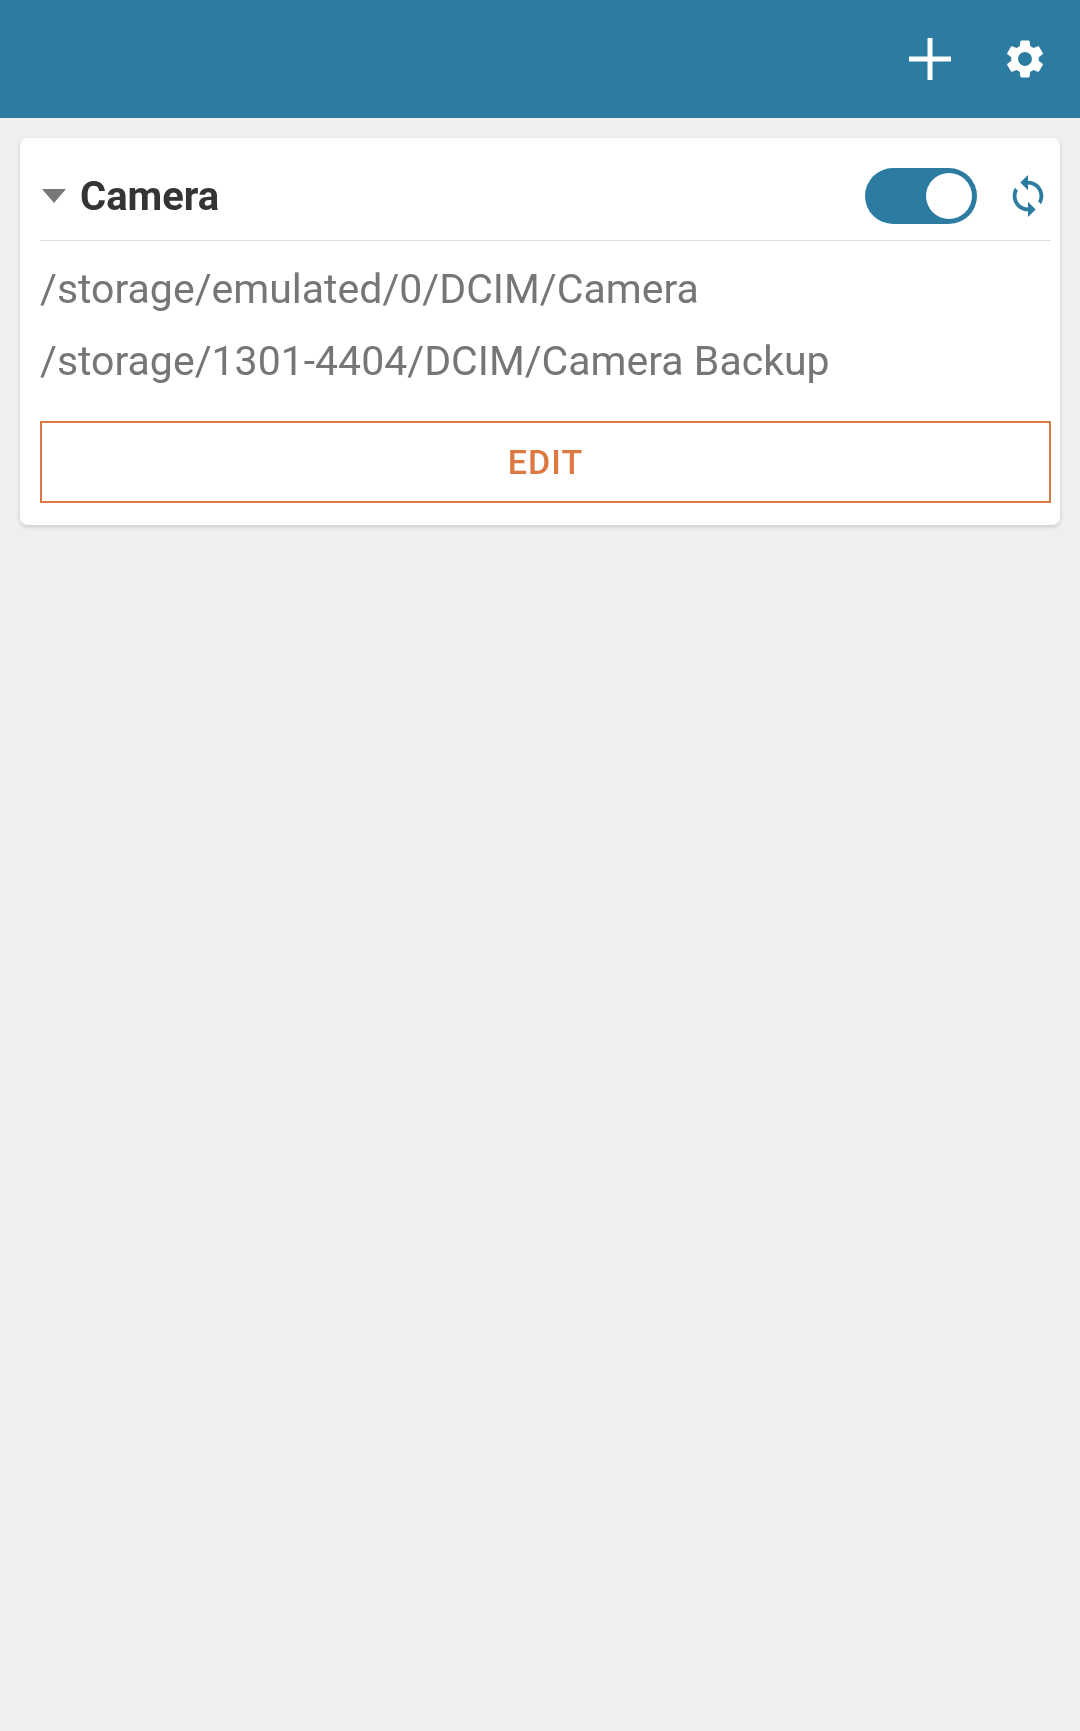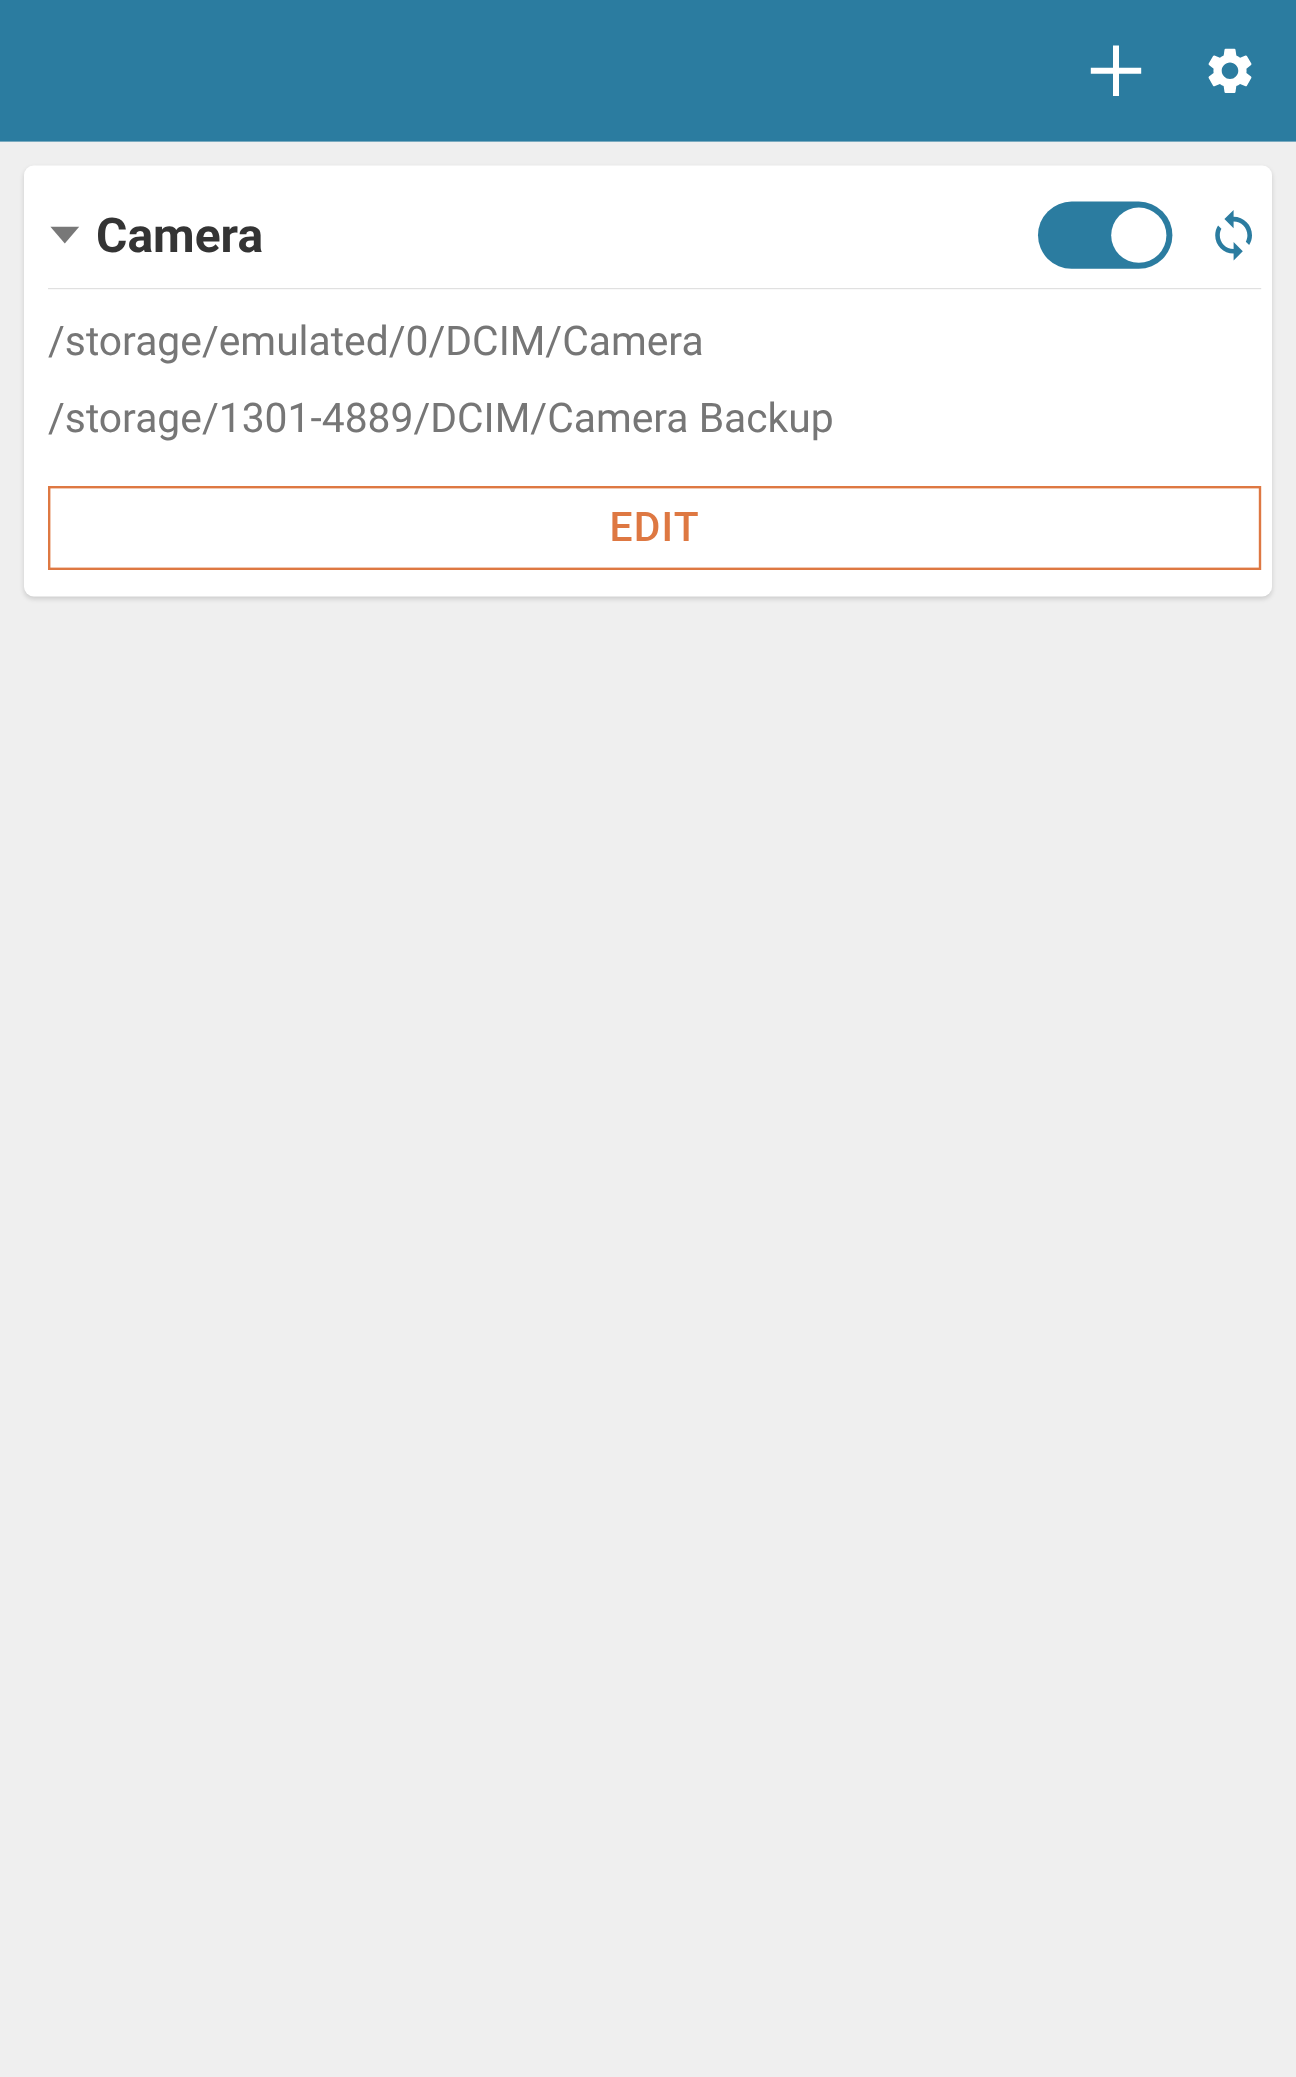--- a/index.html
+++ b/index.html
@@ -96,28 +96,28 @@
     .field-group {
       margin-bottom: 24px;
     }
     .field-label {
       font-size: 34px;
       font-weight: 700;
       color: #343434;
       margin-bottom: 8px;
     }
     .field-value {
-      font-size: 34px;
+      font-size: 41px;
       font-weight: 400;
       color: #767676;
       word-break: break-all;
     }
     .edit-button {
       width: 100%;
-      height: 70px;
+      height: 82px;
       background: #ffffff;
       border: 2px solid #de7842;
       color: #de7842;
       font-size: 34px;
       font-weight: 500;
       letter-spacing: 1px;
       cursor: pointer;
       margin-top: 12px;
       font-family: inherit;
     }
@@ -154,18 +154,18 @@
       </svg>
     </div>
   </div>
 
   <div class="card-body">
     <div class="field-group">
       <div class="field-value">/storage/emulated/0/DCIM/Camera</div>
     </div>
 
     <div class="field-group">
-      <div class="field-value">/storage/1301-4889/DCIM/Camera Backup</div>
+      <div class="field-value">/storage/1301-4404/DCIM/Camera Backup</div>
     </div>
 
     <button class="edit-button">EDIT</button>
   </div>
 </div>
 
 </body></html>

